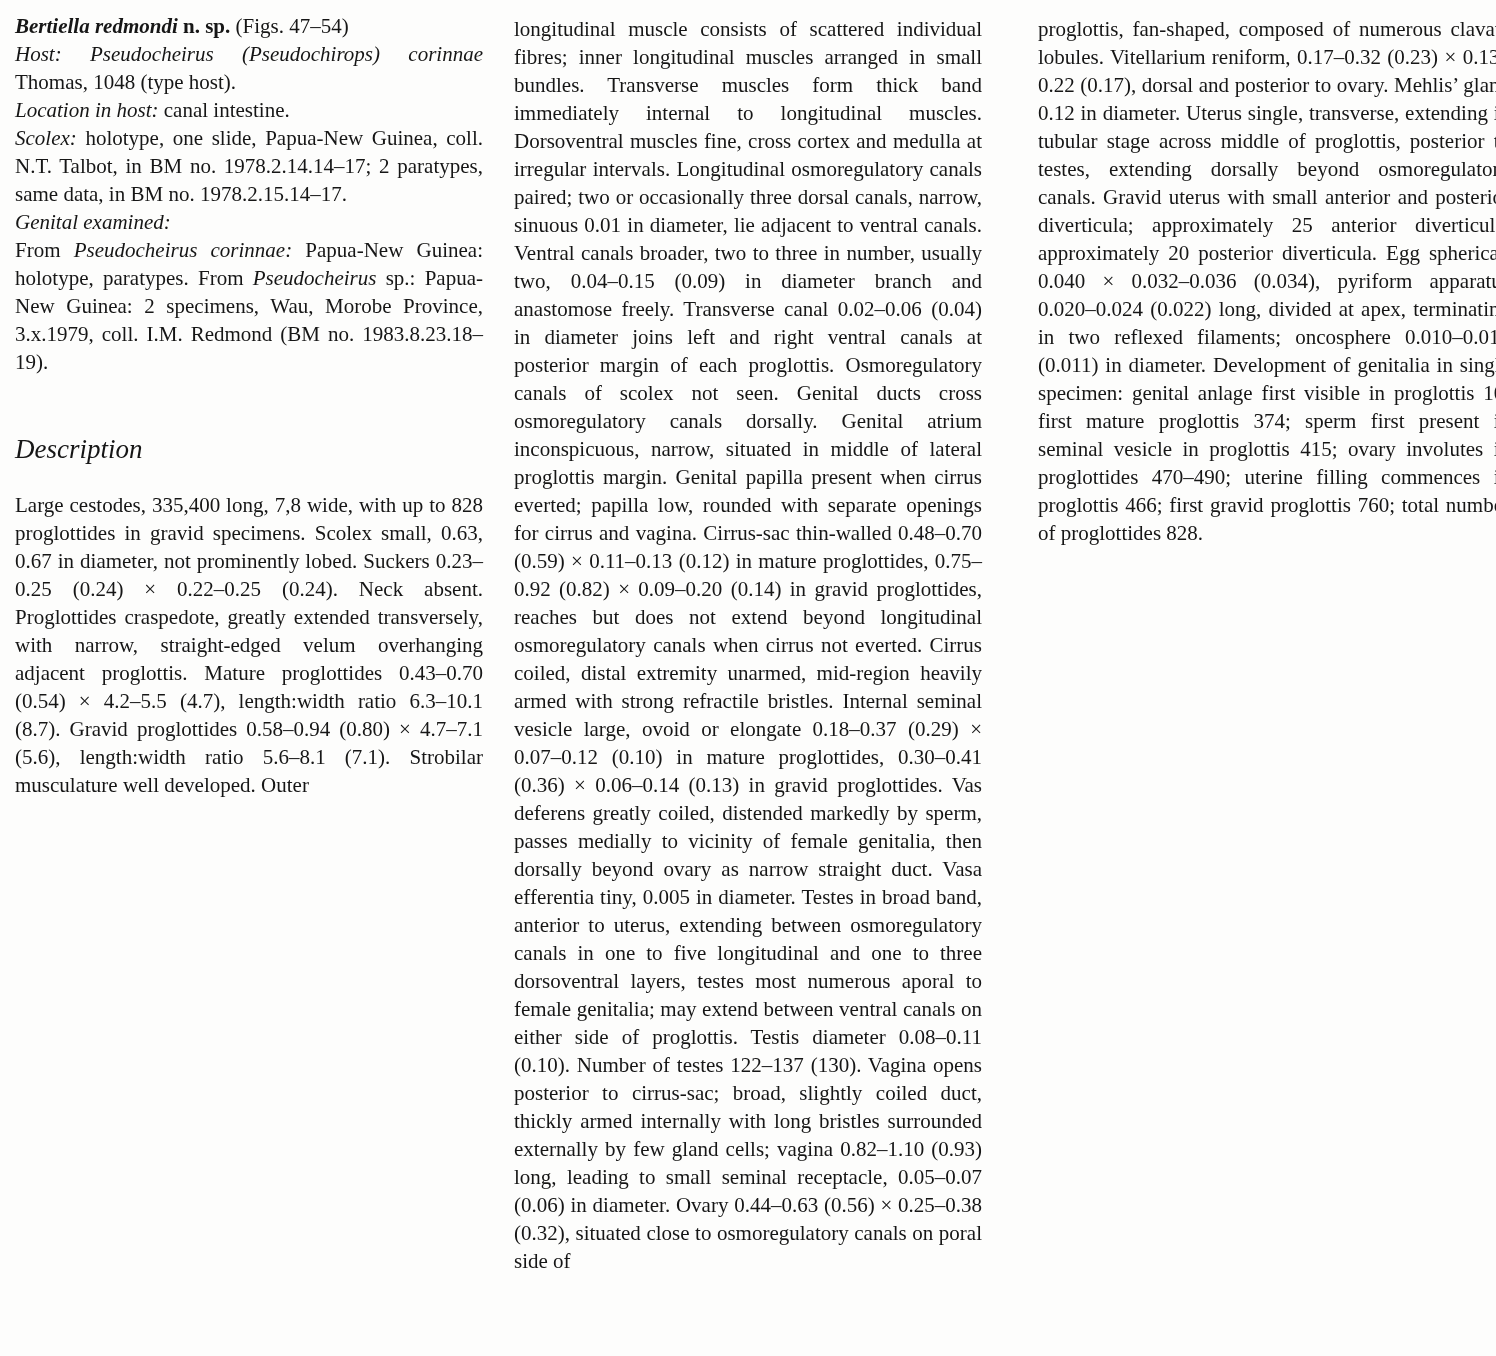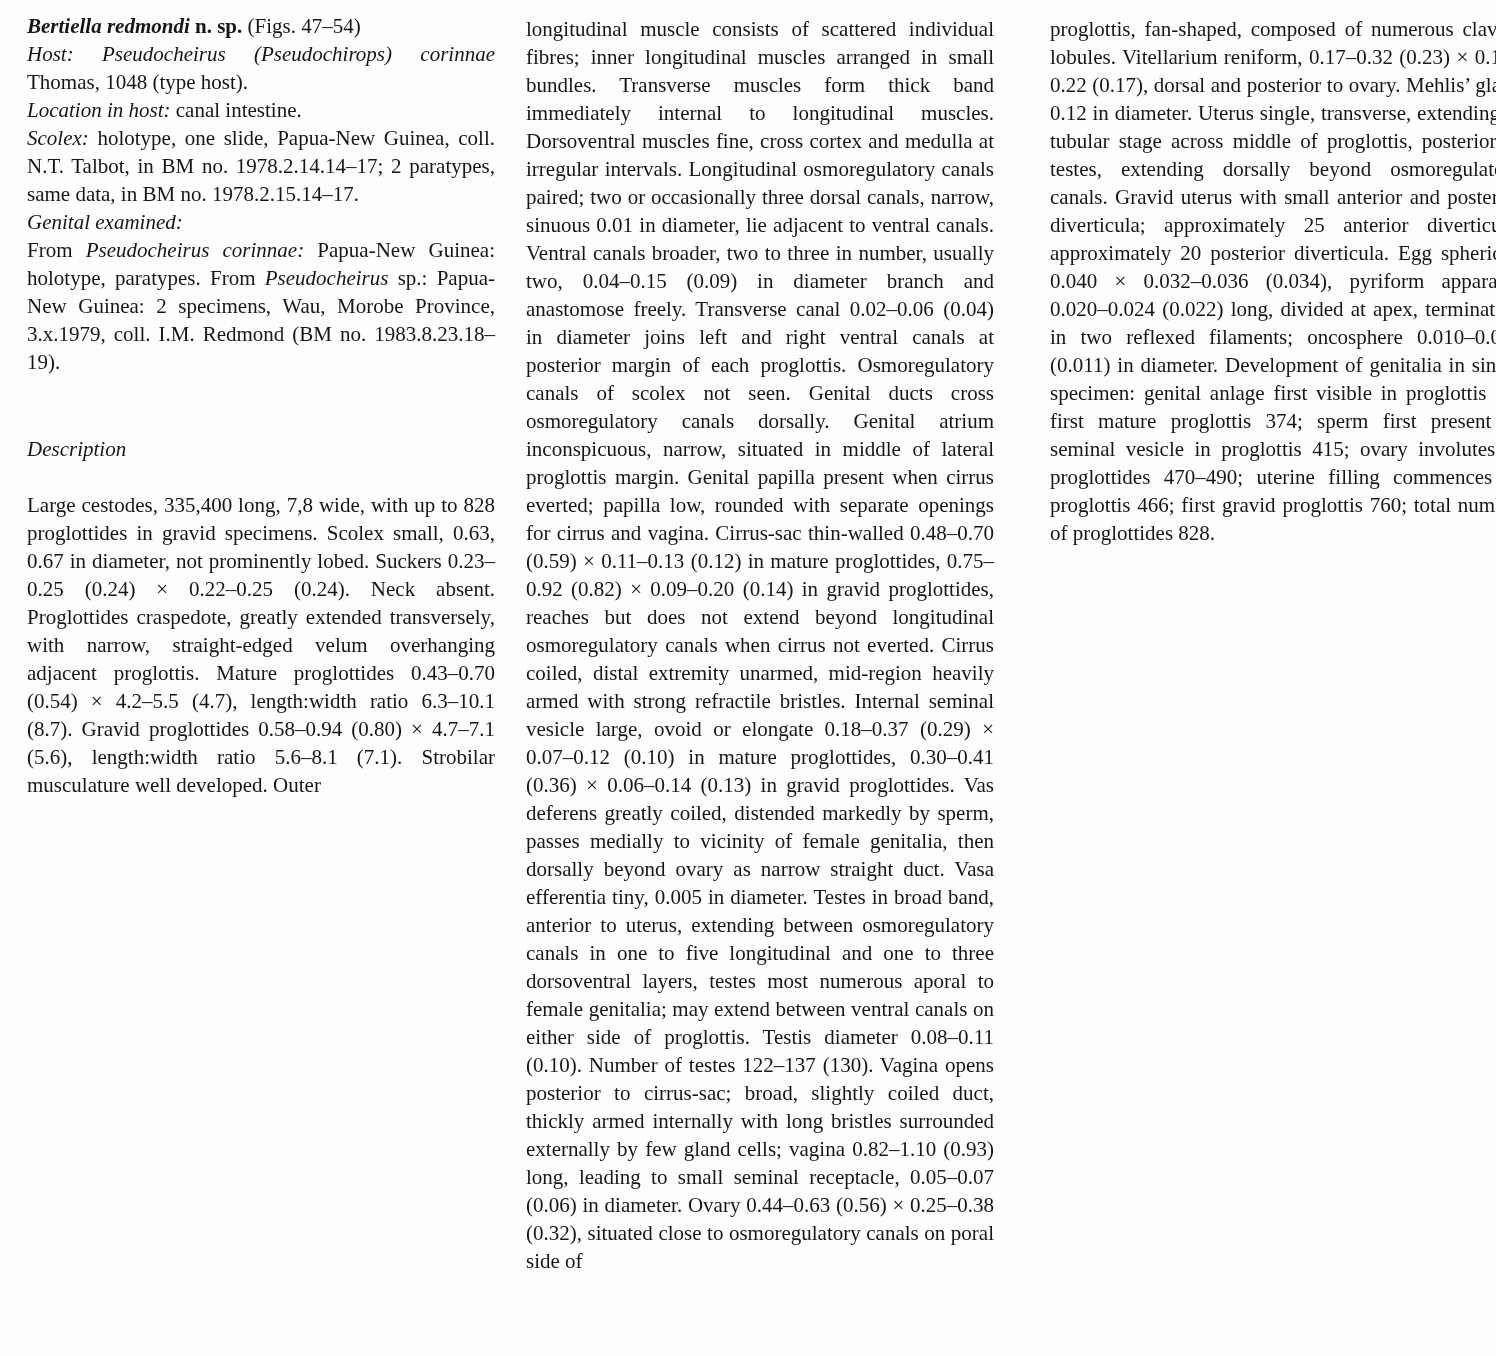--- a/index.html
+++ b/index.html
@@ -16,36 +16,35 @@
     font-family: "Liberation Serif", "DejaVu Serif", serif;
     color: #161616;
   }
   .col {
     position: absolute;
     top: 12px;
     width: 468px;
     font-size: 21px;
     line-height: 28px;
     text-align: justify;
-    margin-left: 12px;
   }
   .col1 { left: 15px; }
   .col2 { left: 514px; top: 15px; }
   .col3 { left: 1038px; top: 15px; width: 472px; }
   p.para {
     margin: 0;
     padding: 0;
   }
   .i  { font-style: italic; }
   .b  { font-weight: bold; }
   .bi { font-weight: bold; font-style: italic; }
   h2.desc-heading {
     margin: 59px 0 28px 0;
     padding: 0;
-    font-size: 21px;
+    font-size: 27px;
     line-height: 28px;
     font-weight: normal;
     font-style: italic;
     text-align: left;
   }
 </style>
 </head>
 <body>
 
 <div class="page">

